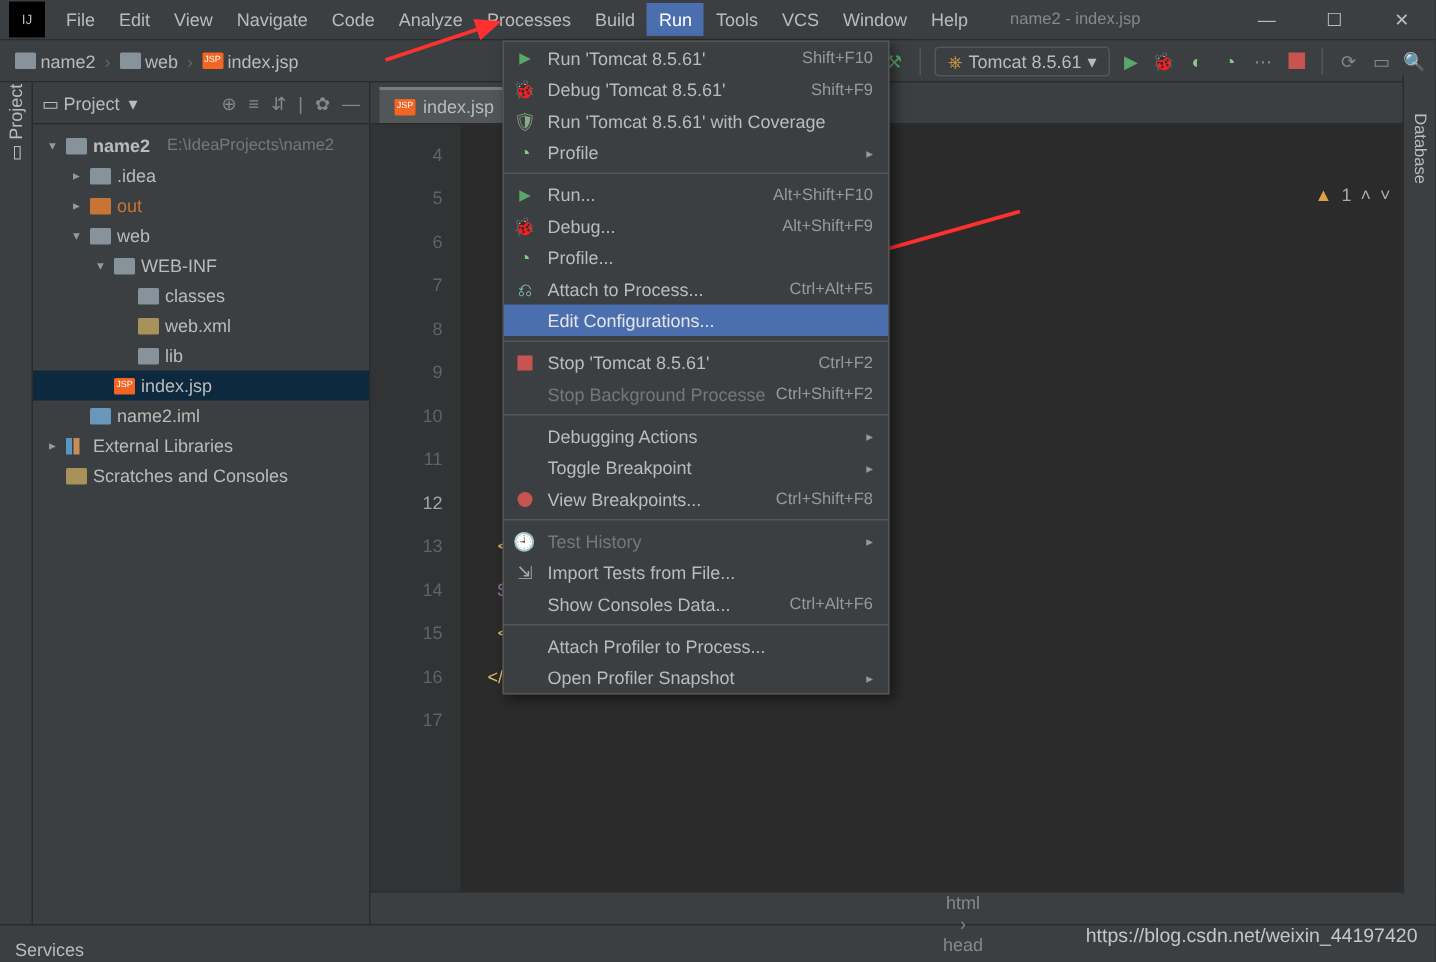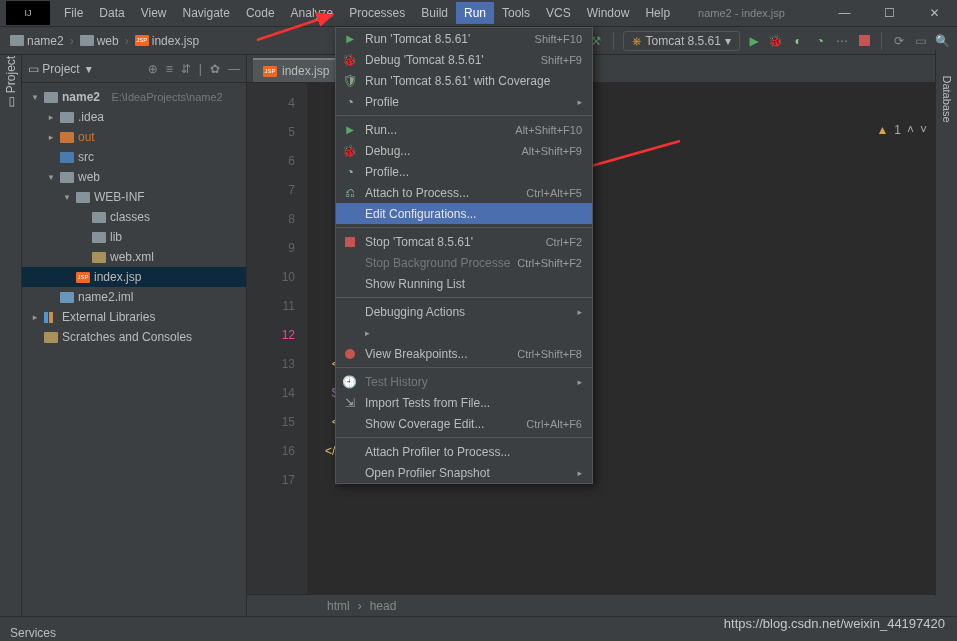--- a/index.html
+++ b/index.html
@@ -1,18 +1,18 @@
 <!DOCTYPE html>
 <html><head>
 <meta charset="utf-8">
 <style>
 * { margin:0; padding:0; box-sizing:border-box; font-family:"Segoe UI",Arial,sans-serif; font-size:12px; user-select:none; }
 body { background:#3c3f41; color:#bbbbbb; width:957px; height:641px; overflow:hidden; position:relative; }
 .titlebar { height:27px; background:#3c3f41; display:flex; align-items:center; border-bottom:1px solid #2b2b2b; }
-.titlebar .logo { width:44px; height:24px; margin:16px 6px; background:#000; display:flex; align-items:center; justify-content:center; font-size:9px; font-weight:normal; }
+.titlebar .logo { width:24px; height:24px; margin:16px 6px; background:#000; display:flex; align-items:center; justify-content:center; font-size:9px; font-weight:normal; }
 .menubar { display:flex; }
 .menubar .m { padding:4px 8px; cursor:pointer; }
 .menubar .m.active { background:#4b6eaf; color:#fff; }
 .titlebar .title { margin-left:20px; color:#888; font-size:11px; }
 .winbtns { margin-left:auto; display:flex; }
 .winbtns .wb { width:45px; height:27px; display:flex; align-items:center; justify-content:center; color:#bbb; }
 .navbar { height:28px; background:#3c3f41; border-bottom:1px solid #2b2b2b; display:flex; align-items:center; padding:0 6px; }
 .bc-item { padding:2px 4px; color:#bbb; font-size:11px; display:flex; align-items:center; gap:3px; }
 .bc-sep { color:#666; margin:0 2px; }
 .folder-ico { width:14px; height:11px; background:#87939a; display:inline-block; border-radius:1px; }
@@ -37,29 +37,29 @@
 .blue-folder { width:14px;height:11px;background:#4a7baf;display:inline-block;border-radius:1px; }
 .xml-ico { width:14px;height:11px;background:#a6925a;display:inline-block;border-radius:1px; }
 .lib-ico { width:14px;height:11px;display:inline-block;position:relative; }
 .lib-ico::before{content:"";position:absolute;left:0;top:0;width:4px;height:11px;background:#5896c7;}
 .lib-ico::after{content:"";position:absolute;left:5px;top:0;width:4px;height:11px;background:#c78d58;}
 .editor-area { flex:1; display:flex; flex-direction:column; background:#2b2b2b; position:relative;}
 .tabbar { height:28px; background:#3c3f41; display:flex; align-items:flex-end; border-bottom:1px solid #2b2b2b; }
 .tab { background:#515658; padding:4px 10px; display:flex; align-items:center; gap:5px; border-top:2px solid #7b7b7b; margin-left:6px;}
 .code { flex:1; display:flex; font-family:"Consolas","Monaco",monospace; font-size:17px; overflow:hidden;}
 .gutter { width:60px; background:#313335; text-align:right; padding:6px 12px 0 0; color:#606366; line-height:29px;}
-.gutter .cur { color:#ec4899; }
+.gutter .cur { color:#a3a3a3; }
 .codebody { padding:6px 0 0 18px; line-height:29px; white-space:pre; color:#a9b7c6; }
 .kw { color:#e8bf6a; }
 .str { color:#6a8759; }
 .var { color:#9876aa; }
 .txt { color:#a9b7c6;}
 .right-gutter { width:22px; background:#3c3f41; border-left:1px solid #2b2b2b; position:absolute; right:0; top:50px; bottom:45px;}
 .right-gutter .lbl { transform:rotate(90deg); transform-origin:center; position:relative; top:30px; font-size:11px; white-space:nowrap;}
-.breadcrumb-code { height:22px; background:#3c3f41; border-top:1px solid #2b2b2b; display:flex; align-items:center; padding-left:80px; font-size:11px; color:#888;}
+.breadcrumb-code { height:22px; background:#3c3f41; border-top:1px solid #2b2b2b; display:flex; align-items:center; padding-left:80px; font-size:11px; color:#888;flex-direction:column;}
 .statusbar { height:33px; background:#3c3f41; border-top:1px solid #2b2b2b; display:flex; align-items:center; padding:0 10px; font-size:11px;}
 .dropdown { position:absolute; left:335px; top:27px; width:258px; background:#3c3f41; border:1px solid #555; box-shadow:3px 3px 8px rgba(0,0,0,0.5); z-index:100;}
 .dd-item { height:21px; display:flex; align-items:center; padding:0 10px 0 6px; gap:7px; }
 .dd-item.highlighted { background:#4b6eaf; color:#e5e5e5; }
 .dd-item.disabled { color:#777; }
 .dd-sep { height:1px; background:#555; margin:3px 0; }
 .dd-ico { width:16px; height:16px; display:flex;align-items:center;justify-content:center; font-size:10px;}
 .dd-label { flex:1; white-space:nowrap; overflow:hidden; font-size:12px;}
 .dd-short { color:#999; font-size:11px; }
 .dd-arrow { color:#999; font-size:9px; }
@@ -72,21 +72,21 @@
 .toolbar-sep{width:1px;height:18px;background:#555;margin:0 3px;}
 .dd-item .play-small{color:#59a869;font-size:10px;}
 </style>
 </head>
 <body>
 
 <div class="titlebar">
   <div class="logo">IJ</div>
   <div class="menubar">
     <div class="m">File</div>
-    <div class="m">Data</div>
+    <div class="m">Edit</div>
     <div class="m">View</div>
     <div class="m">Navigate</div>
     <div class="m">Code</div>
     <div class="m">Analyze</div>
     <div class="m">Processes</div>
     <div class="m">Build</div>
     <div class="m active">Run</div>
     <div class="m">Tools</div>
     <div class="m">VCS</div>
     <div class="m">Window</div>
@@ -170,48 +170,43 @@
           <span class="arrow">▸</span>
           <span class="folder-ico"></span>
           <span>.idea</span>
         </div>
       <div class="node indent1">
           <span class="arrow">▸</span>
           <span class="orange-folder"></span>
           <span style="color:#c77436">out</span>
         </div>
       <div class="node indent1">
-          <span class="arrow"></span>
-          <span class="blue-folder"></span>
-          <span>src</span>
-        </div>
-      <div class="node indent1">
           <span class="arrow">▾</span>
           <span class="folder-ico"></span>
           <span>web</span>
         </div>
       <div class="node indent2">
           <span class="arrow">▾</span>
           <span class="folder-ico"></span>
           <span>WEB-INF</span>
         </div>
       <div class="node indent3">
           <span class="arrow"></span>
           <span class="folder-ico"></span>
           <span>classes</span>
         </div>
       <div class="node indent3">
           <span class="arrow"></span>
+          <span class="xml-ico"></span>
+          <span>web.xml</span>
+        </div>
+      <div class="node indent3">
+          <span class="arrow"></span>
           <span class="folder-ico"></span>
           <span>lib</span>
-        </div>
-      <div class="node indent3">
-          <span class="arrow"></span>
-          <span class="xml-ico"></span>
-          <span>web.xml</span>
         </div>
       <div class="node indent2 sel">
           <span class="arrow"></span>
           <span class="jsp-ico">JSP</span>
           <span>index.jsp</span>
         </div>
       <div class="node indent1">
           <span class="arrow"></span>
           <span class="folder-ico" style="background:#6897bb"></span>
           <span>name2.iml</span>
@@ -357,32 +352,29 @@
         <span class="stop-red" style="width:10px;height:10px"></span>
       </span>
       <span class="dd-label">Stop 'Tomcat 8.5.61'</span>
       <span class="dd-short">Ctrl+F2</span>
     </div>
     <div class="dd-item disabled">
       <span class="dd-ico"></span>
       <span class="dd-label">Stop Background Processes...</span>
       <span class="dd-short">Ctrl+Shift+F2</span>
     </div>
-    <div class="dd-item">
-      <span class="dd-ico"></span>
-      <span class="dd-label">Show Running List</span>
-    </div>
     <div class="dd-sep"></div>
     <div class="dd-item">
       <span class="dd-ico"></span>
       <span class="dd-label">Debugging Actions</span>
       <span class="dd-arrow">▸</span>
     </div>
     <div class="dd-item">
       <span class="dd-ico"></span>
+      <span class="dd-label">Toggle Breakpoint</span>
       <span class="dd-arrow">▸</span>
     </div>
     <div class="dd-item">
       <span class="dd-ico">
         <span class="circle-red"></span>
       </span>
       <span class="dd-label">View Breakpoints...</span>
       <span class="dd-short">Ctrl+Shift+F8</span>
     </div>
     <div class="dd-sep"></div>
@@ -394,21 +386,21 @@
       <span class="dd-arrow">▸</span>
     </div>
     <div class="dd-item">
       <span class="dd-ico">
         <span style="color:#aaa">⇲</span>
       </span>
       <span class="dd-label">Import Tests from File...</span>
     </div>
     <div class="dd-item">
       <span class="dd-ico"></span>
-      <span class="dd-label">Show Coverage Edit...</span>
+      <span class="dd-label">Show Consoles Data...</span>
       <span class="dd-short">Ctrl+Alt+F6</span>
     </div>
     <div class="dd-sep"></div>
     <div class="dd-item">
       <span class="dd-ico"></span>
       <span class="dd-label">Attach Profiler to Process...</span>
     </div>
     <div class="dd-item">
       <span class="dd-ico"></span>
       <span class="dd-label">Open Profiler Snapshot</span>

